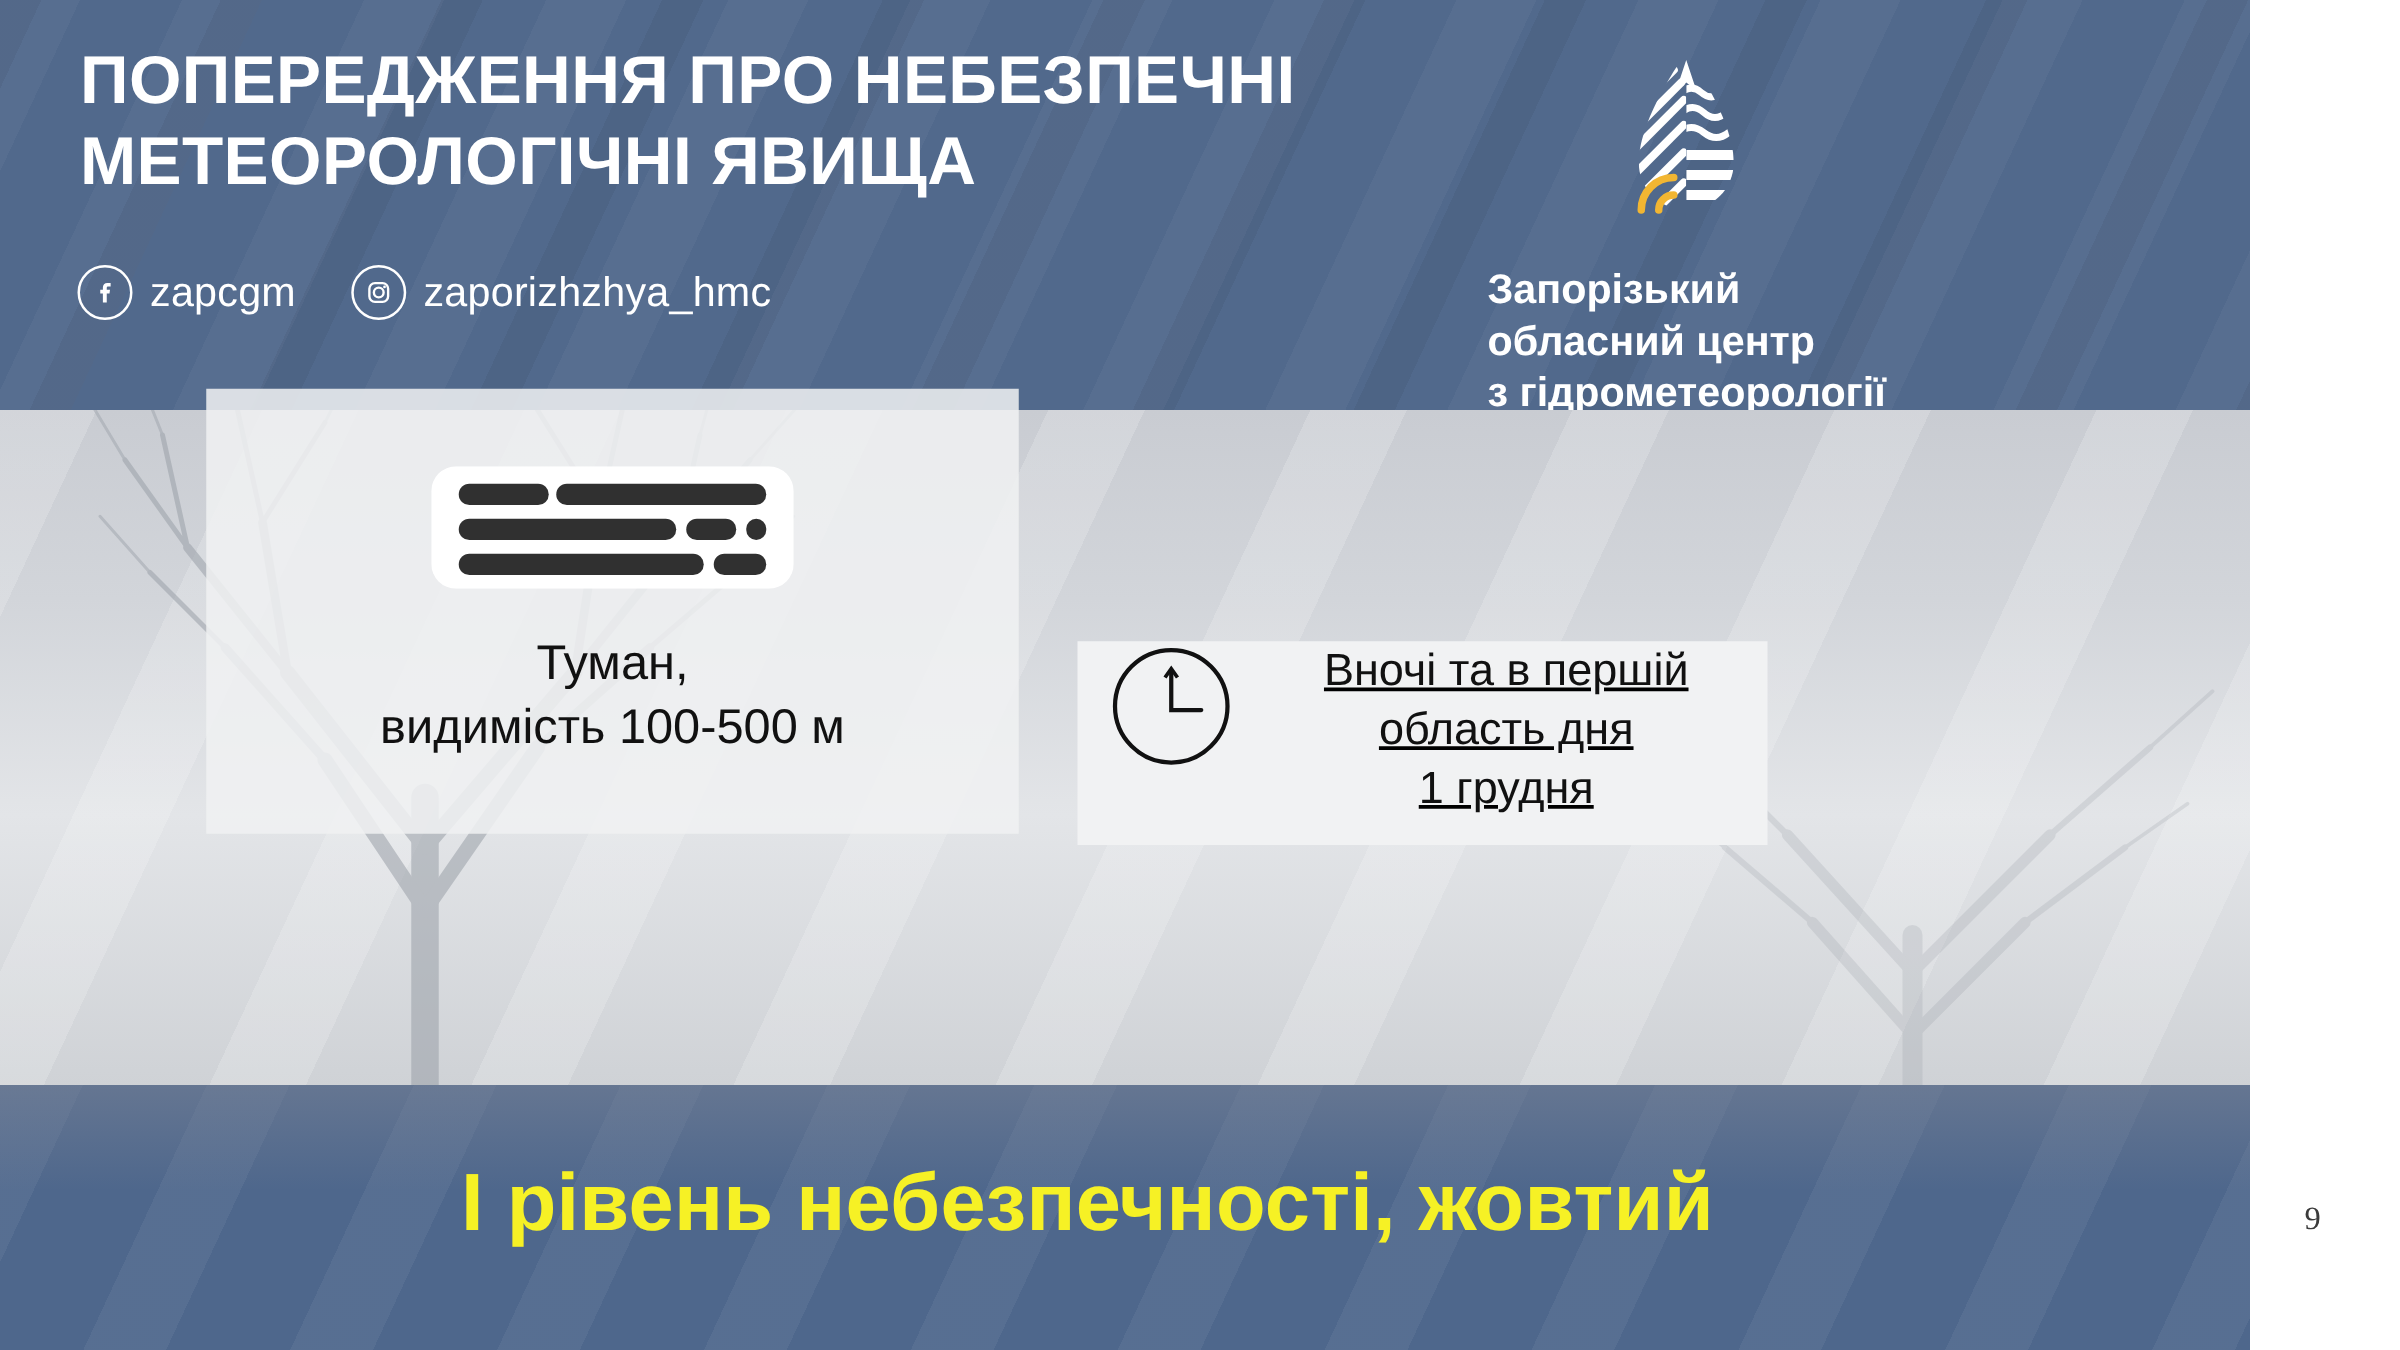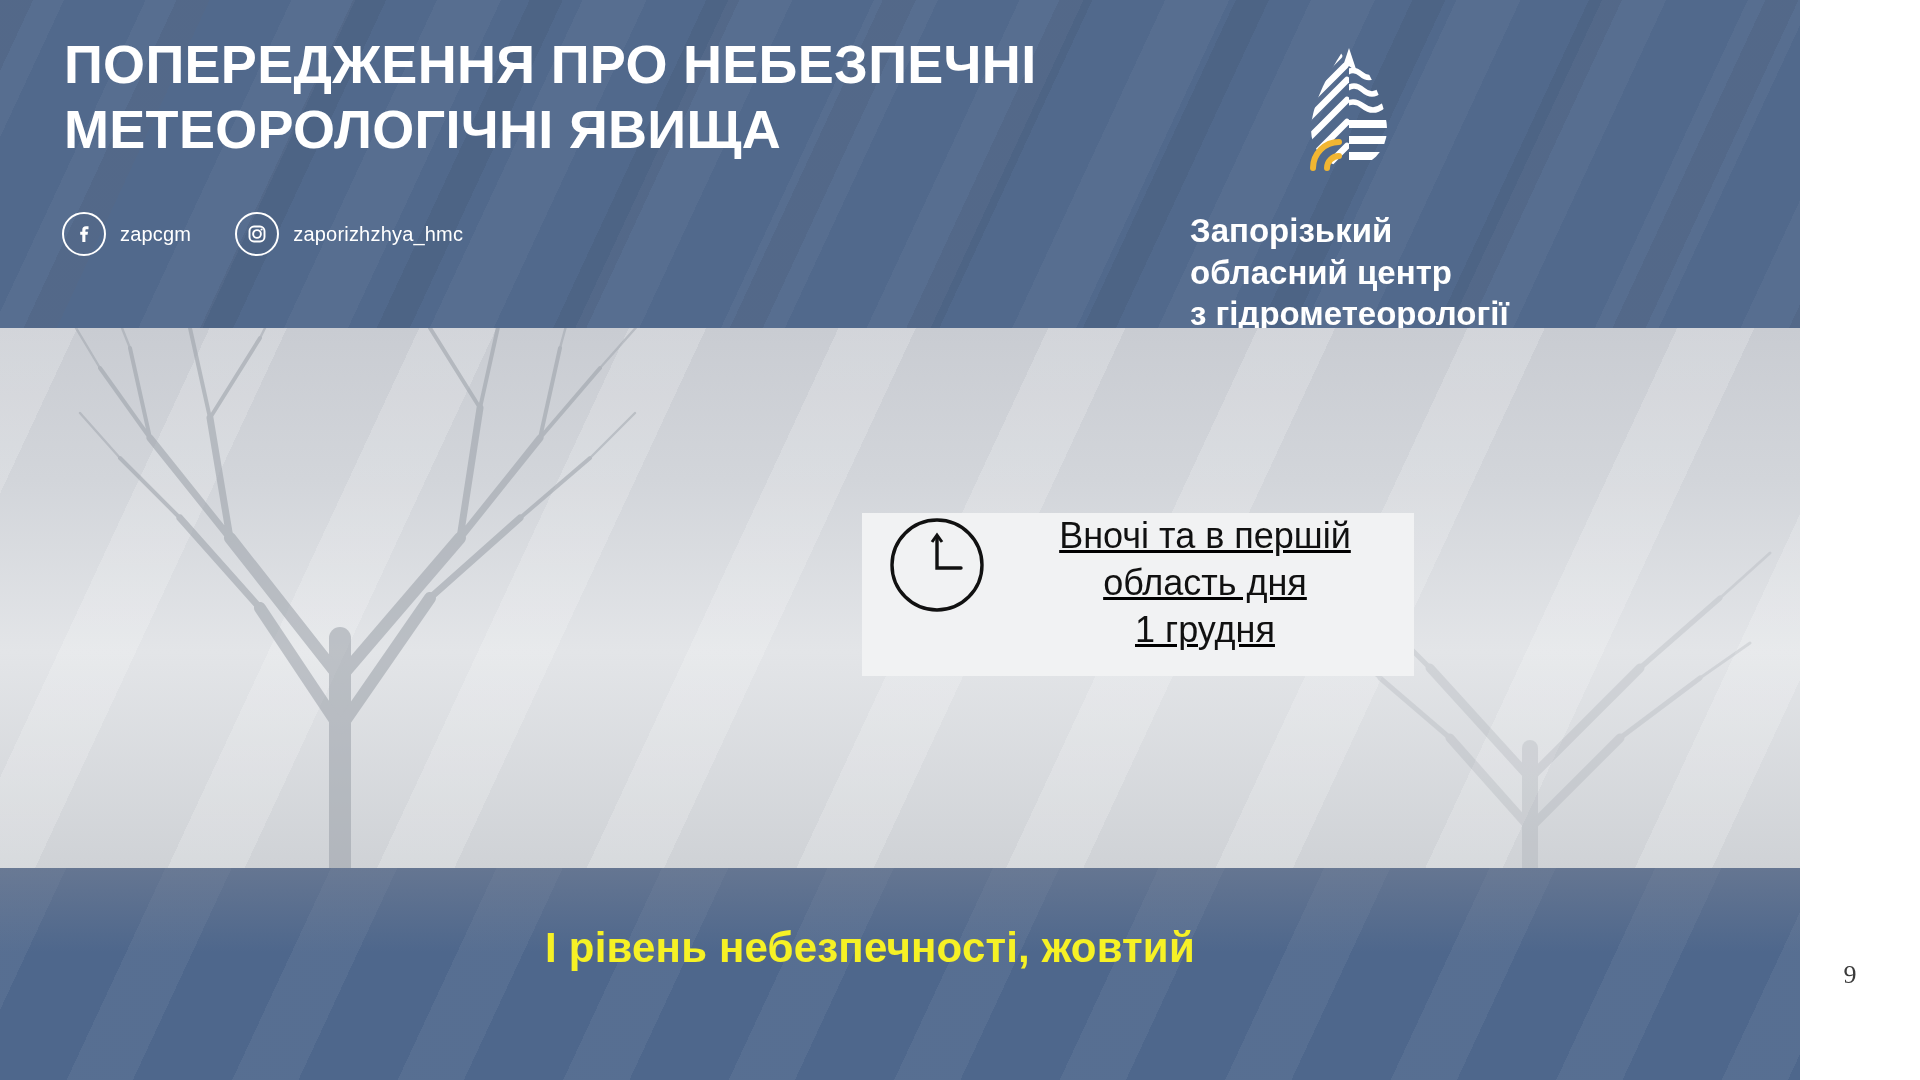--- a/index.html
+++ b/index.html
@@ -72,21 +72,21 @@
     display:flex; align-items:center; gap:44px;
   }
   .social { display:flex; align-items:center; gap:14px; }
   .social-glyph {
     width:44px; height:44px; border-radius:50%;
     border:2.5px solid #ffffff;
     display:flex; align-items:center; justify-content:center;
     color:#ffffff;
   }
   .social-label {
-    color:#ffffff; font-size:20px; font-weight:400; letter-spacing:0.2px;
+    color:#ffffff; font-size:33px; font-weight:400; letter-spacing:0.2px;
   }
 
   
   .logo {
     position:absolute; left:1190px; top:38px;
     display:flex; align-items:center; gap:24px;flex-direction:column;
   }
   .logo-mark { width:112px; height:148px; flex:0 0 auto; }
   .logo-text {
     color:#ffffff; font-size:33px; font-weight:bold;
@@ -177,21 +177,21 @@
         rgba(0,0,0,0.00) 150px);
   }
   .bottom-fade {
     position:absolute; left:0; top:0; width:1800px; height:212px;
     background:linear-gradient(180deg, rgba(120,130,150,0.55) 0%, rgba(78,103,140,0) 40%);
   }
   .danger-text {
     position:absolute; left:0; top:56px; width:1740px;
     text-align:center;
     color:#f6f125;
-    font-size:42px; font-weight:bold;
+    font-size:65px; font-weight:bold;
     letter-spacing:0.2px;
   }
 
   
   .gutter {
     position:absolute; left:1800px; top:0;
     width:120px; height:1080px; background:#ffffff;
   }
   .page-num {
     position:absolute; left:1820px; top:960px;
@@ -311,20 +311,40 @@
       <svg class="tree-right" viewBox="0 0 700 520">
         <g stroke="#8d939c" fill="none" stroke-linecap="round">
           <path d="M350 520 L350 300" stroke-width="16"></path>
           <path d="M350 330 L250 220 M350 330 L460 220 M350 380 L270 290 M350 380 L440 290" stroke-width="9"></path>
           <path d="M250 220 L180 150 M460 220 L540 150 M270 290 L200 230 M440 290 L520 230" stroke-width="5"></path>
           <path d="M180 150 L140 105 M540 150 L590 105 M200 230 L155 195 M520 230 L570 195" stroke-width="3"></path>
         </g>
       </svg>
     </div>
 
+    <div class="card card-main">
+      <span class="fog-icon">
+        <svg viewBox="0 0 290 98" width="290" height="98" aria-hidden="true">
+          <rect x="0" y="0" width="290" height="98" rx="20" fill="#ffffff"></rect>
+          <g fill="#303030">
+            <rect x="22" y="14" width="72" height="17" rx="8.5"></rect>
+            <rect x="100" y="14" width="168" height="17" rx="8.5"></rect>
+            <rect x="22" y="42" width="174" height="17" rx="8.5"></rect>
+            <rect x="204" y="42" width="40" height="17" rx="8.5"></rect>
+            <rect x="252" y="42" width="16" height="17" rx="8"></rect>
+            <rect x="22" y="70" width="196" height="17" rx="8.5"></rect>
+            <rect x="226" y="70" width="42" height="17" rx="8.5"></rect>
+          </g>
+        </svg>
+      </span>
+      <div class="card-main-text">
+        <div>Туман,</div>
+        <div>видимість 100-500 м</div>
+      </div>
+    </div>
 
 
     <div class="card card-time">
       <span class="card-icon-wrap">
         <svg width="104" height="104" viewBox="0 0 104 104" aria-hidden="true">
           <circle cx="52" cy="52" r="45" fill="none" stroke="#111111" stroke-width="3.4"></circle>
           <path d="M52 24 L52 55 L76 55" fill="none" stroke="#111111" stroke-width="3.4" stroke-linecap="round"></path>
           <path d="M47 29 L52 22 L57 29" fill="none" stroke="#111111" stroke-width="3"></path>
         </svg>
       </span>

